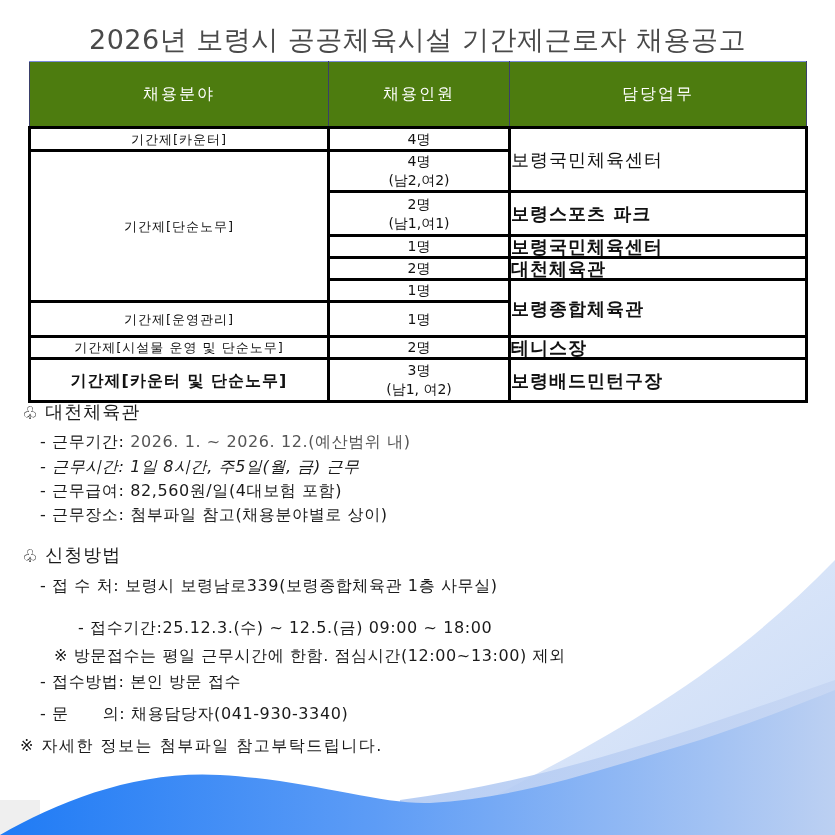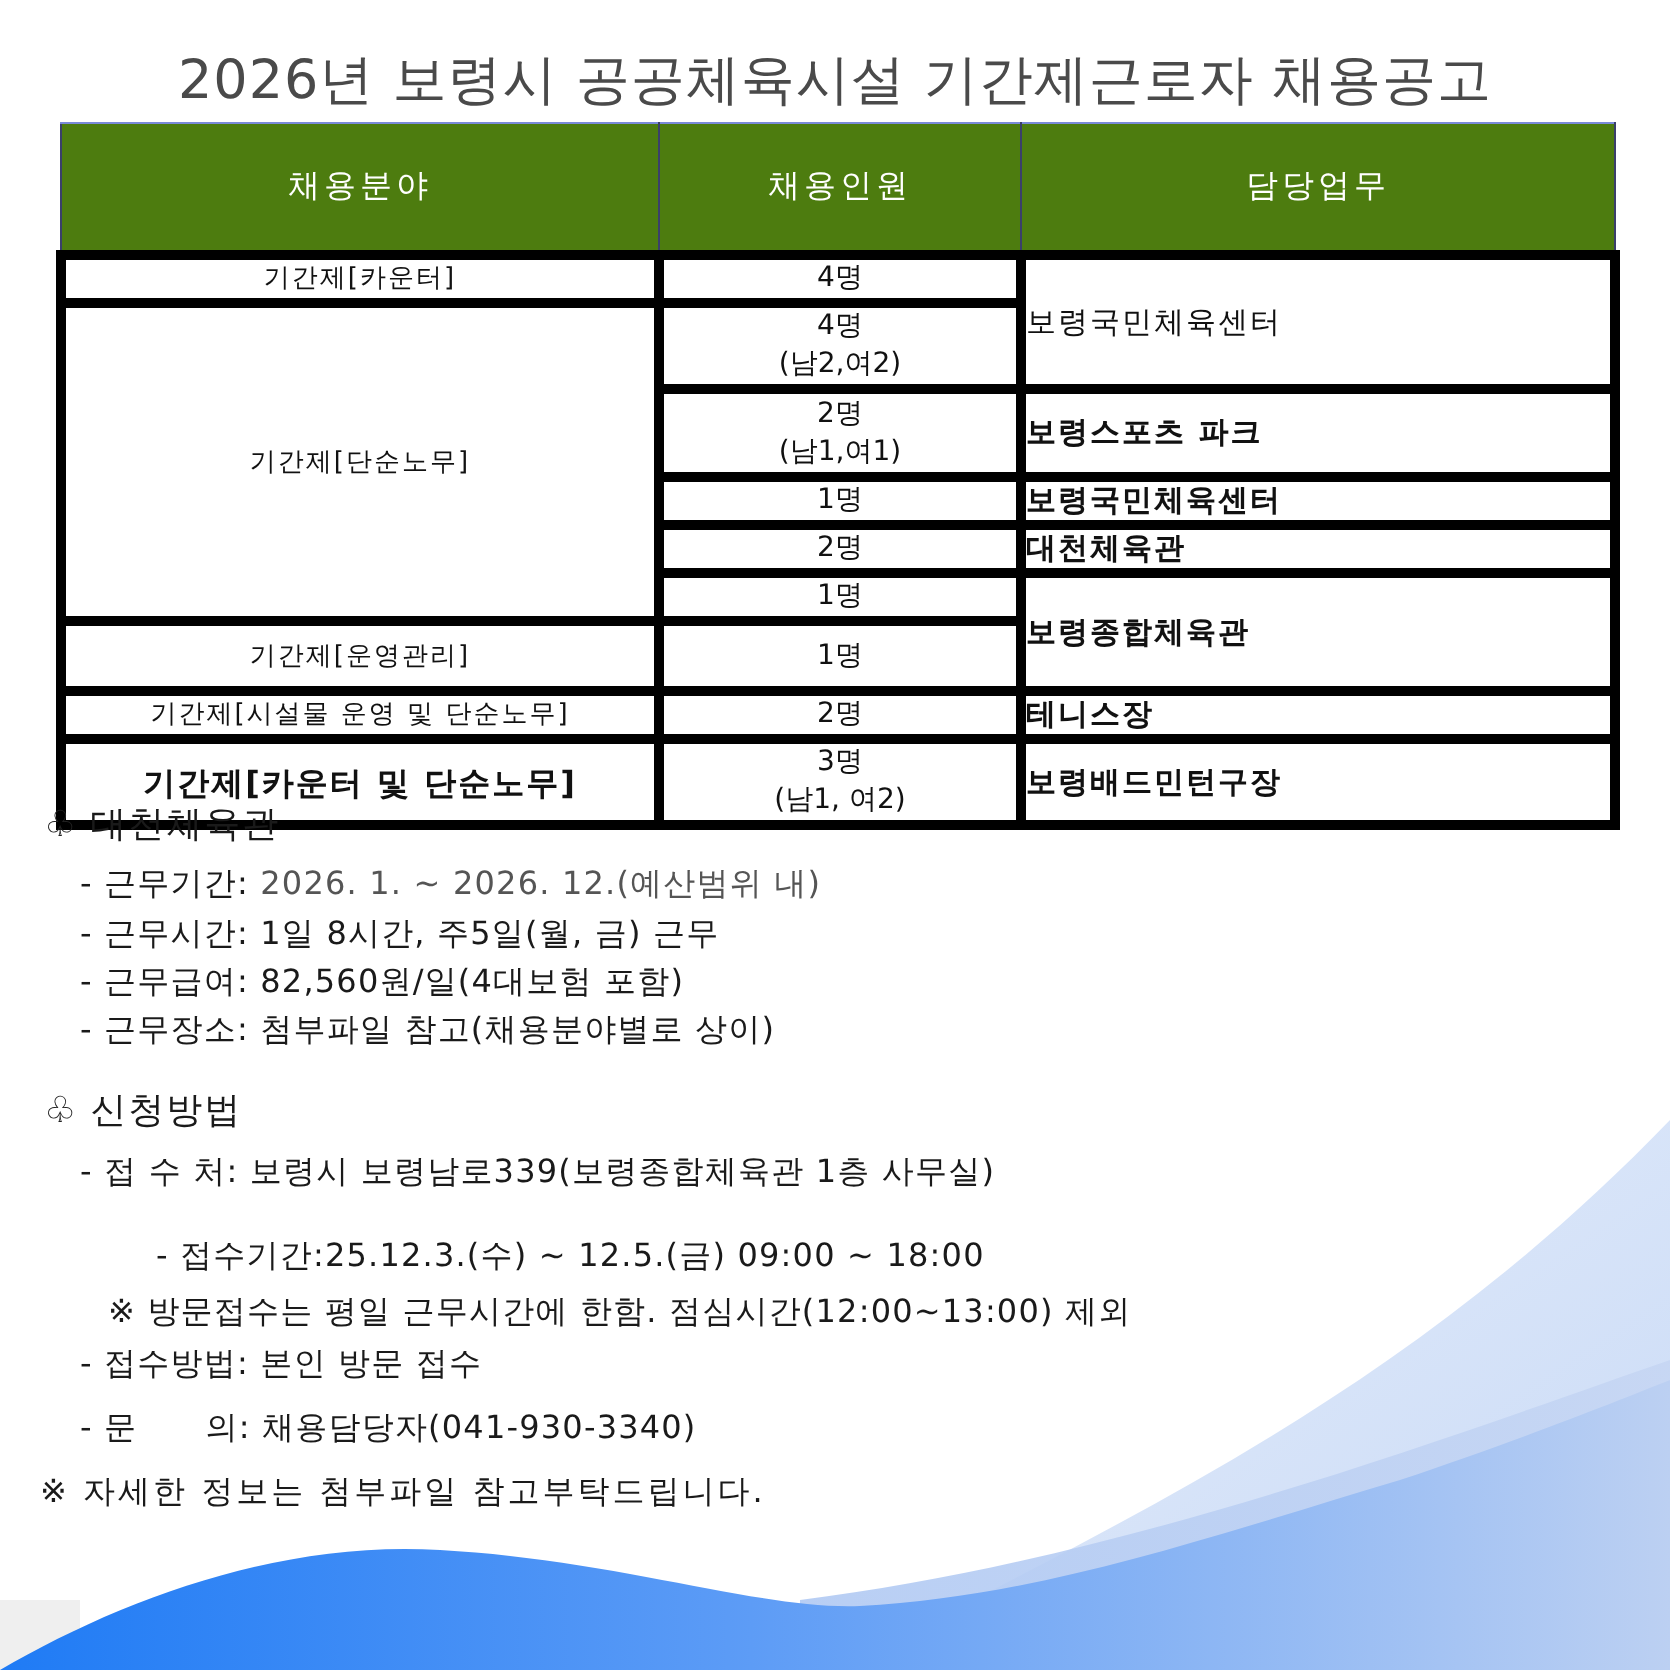--- a/index.html
+++ b/index.html
@@ -17,24 +17,24 @@
 
   table.jobs {
     position: absolute; left: 28px; top: 61px; width: 777px;
     border-collapse: collapse; background: #ffffff; table-layout: fixed;
   }
   table.jobs th {
     background: #4d7c0f; color: #ffffff; font-weight: normal; font-size: 16px;
     height: 66px; border: 1px solid #3a3f6a; border-top: 1px solid #7a8ad8; letter-spacing: 2px;
   }
   table.jobs td {
-    border: 5px solid #000000; font-size: 14px; text-align: center; vertical-align: middle;
+    border: 3px solid #000000; font-size: 14px; text-align: center; vertical-align: middle;
     line-height: 19px; padding: 0; color: #111;
   }
-  table.jobs td.place { text-align: left; padding-left: 0; font-weight: bold; font-size: 15px; letter-spacing: 1px; }
+  table.jobs td.place { text-align: left; padding-left: 0; font-weight: bold; font-size: 18px; letter-spacing: 1px; }
   table.jobs td.place.normal { font-weight: normal; }
   table.jobs td.field { letter-spacing: 1px; font-size: 13px; }
   table.jobs td.field.big { font-size: 16px; font-weight: bold; }
   .count-line { display: block; }
 
   .section { position: absolute; left: 22px; }
   .section-head { font-size: 18px; display: flex; align-items: center; gap: 6px; letter-spacing: 1px; }
   .clover { font-size: 18px; color: #222; }
   .line { font-size: 16px; position: absolute; white-space: nowrap; letter-spacing: 0.6px; color: #1a1a1a; }
   .gray { color: #555; }
@@ -150,21 +150,21 @@
   <div class="section" style="top:400px;">
     <div class="section-head">
       <span class="clover">♧</span>
       <span>대천체육관</span>
     </div>
   </div>
   <div class="line" style="left:40px; top:432px;">
     <span>- 근무기간:</span>
     <span class="gray">2026. 1. ~ 2026. 12.(예산범위 내)</span>
   </div>
-  <div class="line" style="left:40px; top:457px;">
+  <div class="line" style="left:40px; top:457px;font-style:italic;">
     <span>- 근무시간:</span>
     <span>1일 8시간, 주5일(월, 금) 근무</span>
   </div>
   <div class="line" style="left:40px; top:481px;">
     <span>- 근무급여:</span>
     <span>82,560원/일(4대보험 포함)</span>
   </div>
   <div class="line" style="left:40px; top:505px;">
     <span>- 근무장소:</span>
     <span>첨부파일 참고(채용분야별로 상이)</span>

